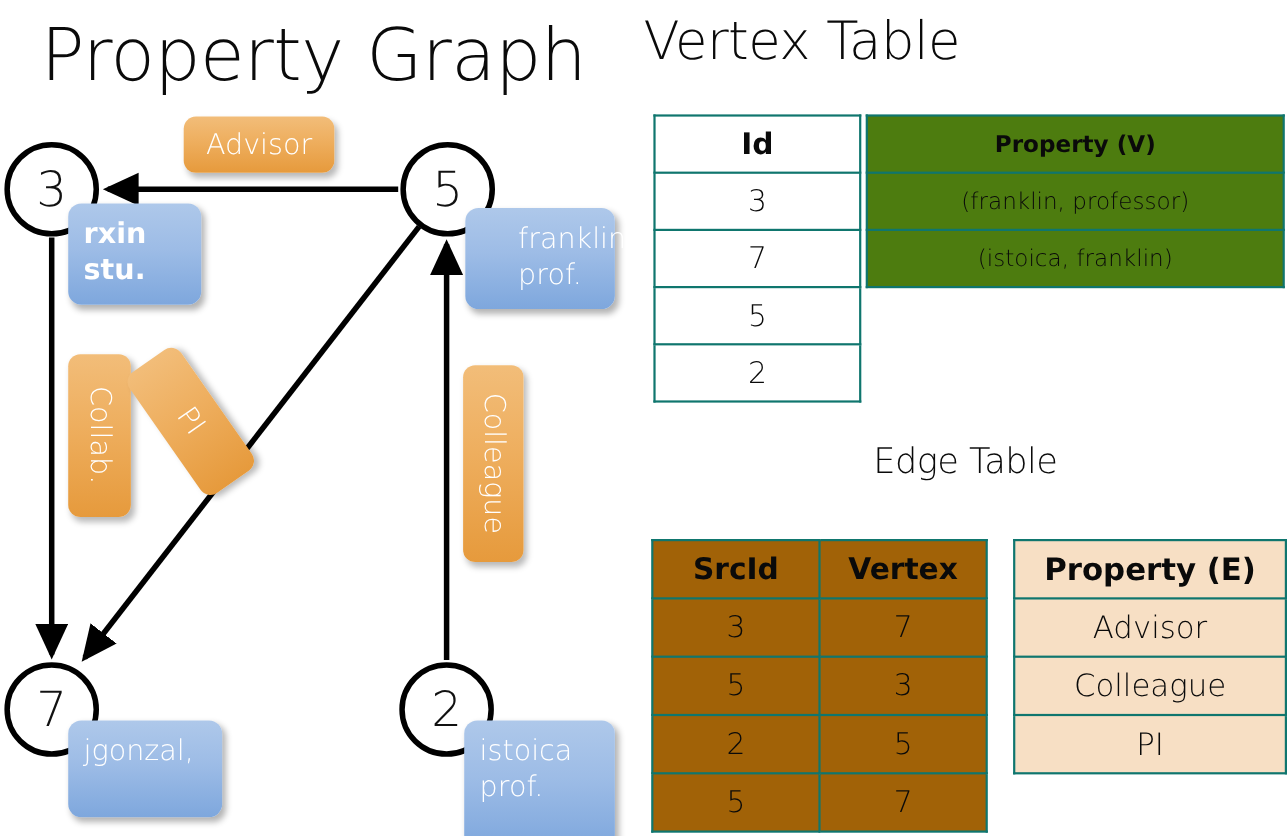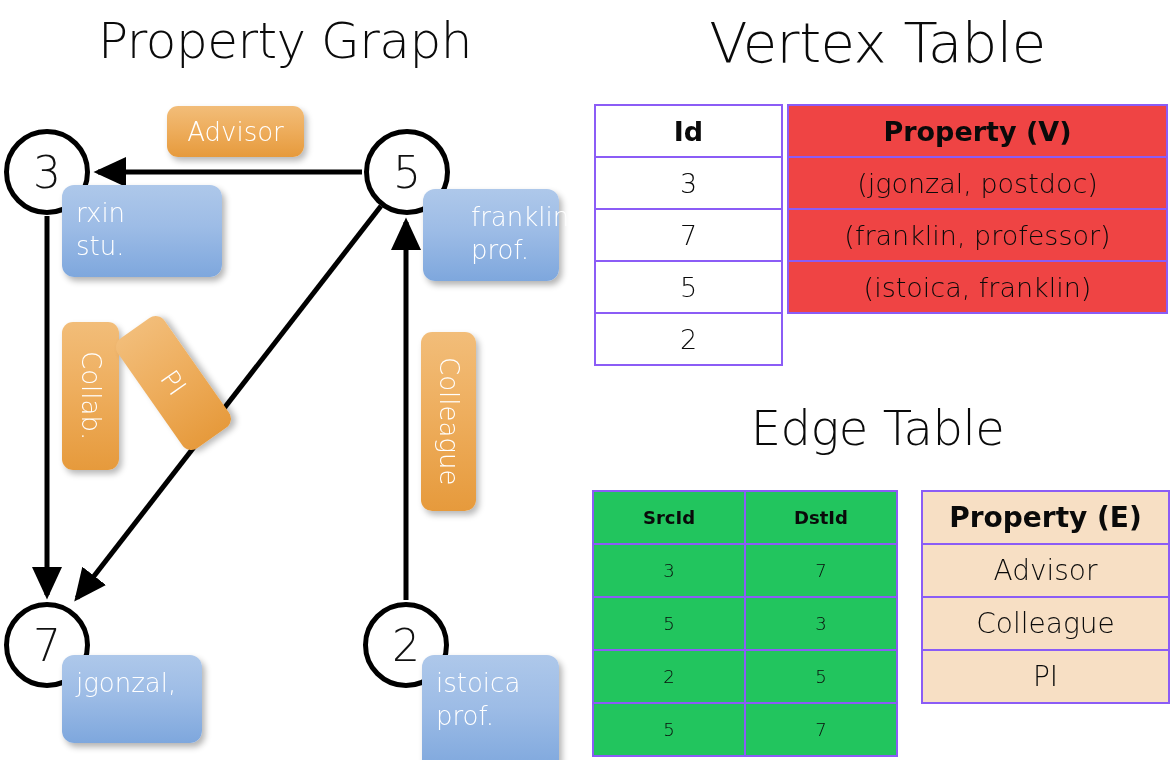--- a/index.html
+++ b/index.html
@@ -21,31 +21,30 @@
     position: absolute;
     font-family: "DejaVu Sans", sans-serif;
     font-weight: 300;
     color: #0a0a0a;
     white-space: nowrap;
     letter-spacing: -0.5px;
   }
   #title-property-graph {
     left: 0; top: 12px; width: 570px;
     text-align: center;
-    font-size: 50px;
+    font-size: 66px;
   }
   #title-vertex-table {
     left: 585px; top: 10px; width: 585px;
-    text-align: center;
-    font-size: 56px;
+    font-size: 48px;
   }
   #title-edge-table {
     left: 585px; top: 400px; width: 585px;
     text-align: center;
-    font-size: 48px;
+    font-size: 32px;
   }
 
   
   #graph-panel {
     position: absolute;
     left: 0; top: 0;
     width: 585px; height: 760px;
   }
   #graph-edges {
     position: absolute;
@@ -83,21 +82,21 @@
     box-shadow: 3px 4px 6px rgba(0,0,0,0.30);
     color: #ffffff;
     font-family: "DejaVu Sans", sans-serif;
     font-weight: 300;
     font-size: 26px;
     line-height: 1.25;
     padding: 12px 0 0 14px;
     box-sizing: border-box;
     z-index: 8;
   }
-  #prop-rxin     { left: 62px;  top: 185px; width: 160px; height: 92px; }
+  #prop-rxin     { left: 62px;  top: 185px; width: 121px; height: 92px; font-weight: bold; }
   #prop-franklin { left: 423px; top: 189px; width: 136px; height: 92px; padding-left: 48px; }
   #prop-jgonzal  { left: 62px;  top: 655px; width: 140px; height: 88px; }
   #prop-istoica  { left: 422px; top: 655px; width: 137px; height: 116px; }
 
   
   .edge-label {
     position: absolute;
     border-radius: 11px;
     background: linear-gradient(180deg, #f2bd79 0%, #eeae5e 45%, #e69a3c 100%);
     box-shadow: 3px 4px 6px rgba(0,0,0,0.28);
@@ -138,49 +137,49 @@
   }
 
   
   .tbl {
     position: absolute;
     border-collapse: collapse;
     font-family: "DejaVu Sans", sans-serif;
     font-weight: 300;
   }
   .tbl td, .tbl th {
-    border: 2px solid #8b5cf6;
+    border: 2px solid #0f766e;
     text-align: center;
     font-weight: 300;
     color: #0a0a0a;
     padding: 0;
   }
   .tbl th { font-weight: bold; }
 
   
   #vertex-table-ids {
     left: 594px; top: 104px;
   }
   #vertex-table-ids td, #vertex-table-ids th {
     width: 185px; height: 50px; font-size: 27px; background: #ffffff;
   }
   #vertex-table-props {
     left: 787px; top: 104px;
   }
   #vertex-table-props td, #vertex-table-props th {
-    width: 377px; height: 50px; font-size: 27px;
-    background: #ef4444;
+    width: 377px; height: 50px; font-size: 21px;
+    background: #4d7c0f;
   }
 
   
   #edge-table-ids {
     left: 592px; top: 490px;
   }
   #edge-table-ids td, #edge-table-ids th {
-    width: 150px; height: 51px; font-size: 18px; background: #22c55e;
+    width: 150px; height: 51px; font-size: 27px; background: #a16207;
   }
   #edge-table-props {
     left: 921px; top: 490px;
   }
   #edge-table-props td, #edge-table-props th {
     width: 245px; height: 51px; font-size: 28px;
     background: #f7dfc4;
   }
 </style>
 </head>
@@ -263,38 +262,35 @@
   </tr>
 </tbody>
   </table>
 
 <table id="vertex-table-props" class="tbl">
   <tbody>
       <tr>
     <th>Property (V)</th>
   </tr>
   <tr>
-    <td>(jgonzal, postdoc)</td>
-  </tr>
-  <tr>
     <td>(franklin, professor)</td>
   </tr>
   <tr>
     <td>(istoica, franklin)</td>
   </tr>
 </tbody>
   </table>
 
 <div id="title-edge-table" class="title">Edge Table</div>
 
 <table id="edge-table-ids" class="tbl">
   <tbody>
       <tr>
     <th>SrcId</th>
-    <th>DstId</th>
+    <th>Vertex</th>
   </tr>
   <tr>
     <td>3</td>
     <td>7</td>
   </tr>
   <tr>
     <td>5</td>
     <td>3</td>
   </tr>
   <tr>

